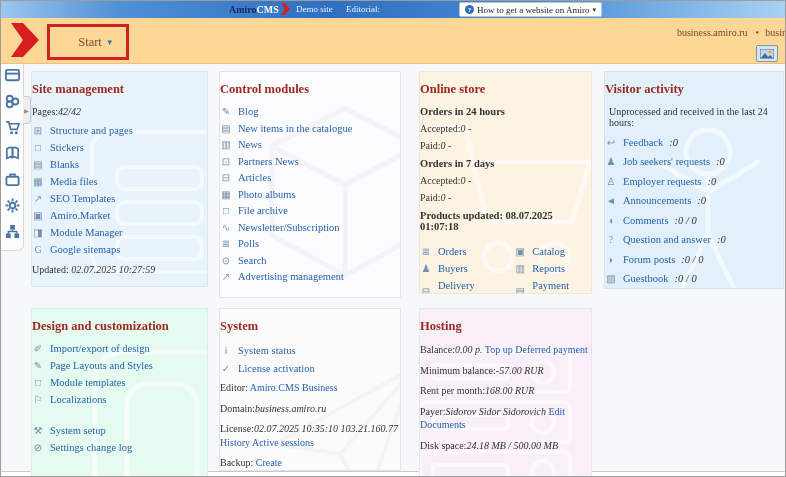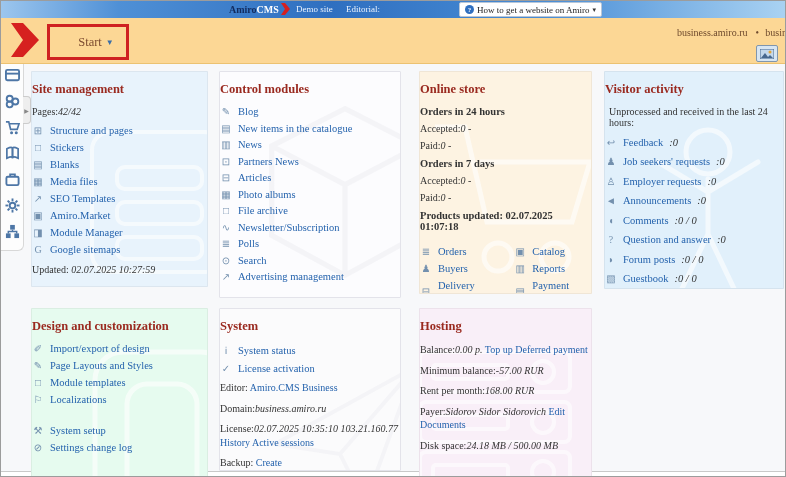--- a/index.html
+++ b/index.html
@@ -305,21 +305,21 @@
       <circle cx="78" cy="145" r="14" fill="none" stroke="#fff" stroke-width="5"></circle>
       <circle cx="135" cy="145" r="14" fill="none" stroke="#fff" stroke-width="5"></circle>
     </svg>
     <div class="ptitle">Online store</div>
     <div class="stat-h">Orders in 24 hours</div>
     <div class="stat"><span>Accepted:</span><span class="val">0</span> <span>-</span></div>
     <div class="stat"><span>Paid:</span><span class="val">0</span> <span>-</span></div>
     <div class="stat-h">Orders in 7 days</div>
     <div class="stat"><span>Accepted:</span><span class="val">0</span> <span>-</span></div>
     <div class="stat"><span>Paid:</span><span class="val">0</span> <span>-</span></div>
-    <div class="stat-h">Products updated: 02.07.2025 01:07:18</div>
+    <div class="stat-h">Products updated: 08.07.2025 01:07:18</div>
     <div class="links2">
       <div>
 
           <div class="itm">
             <span class="ic">≣</span>
             <a class="lnk">Orders</a>
           </div>
 
           <div class="itm">
             <span class="ic">♟</span>

